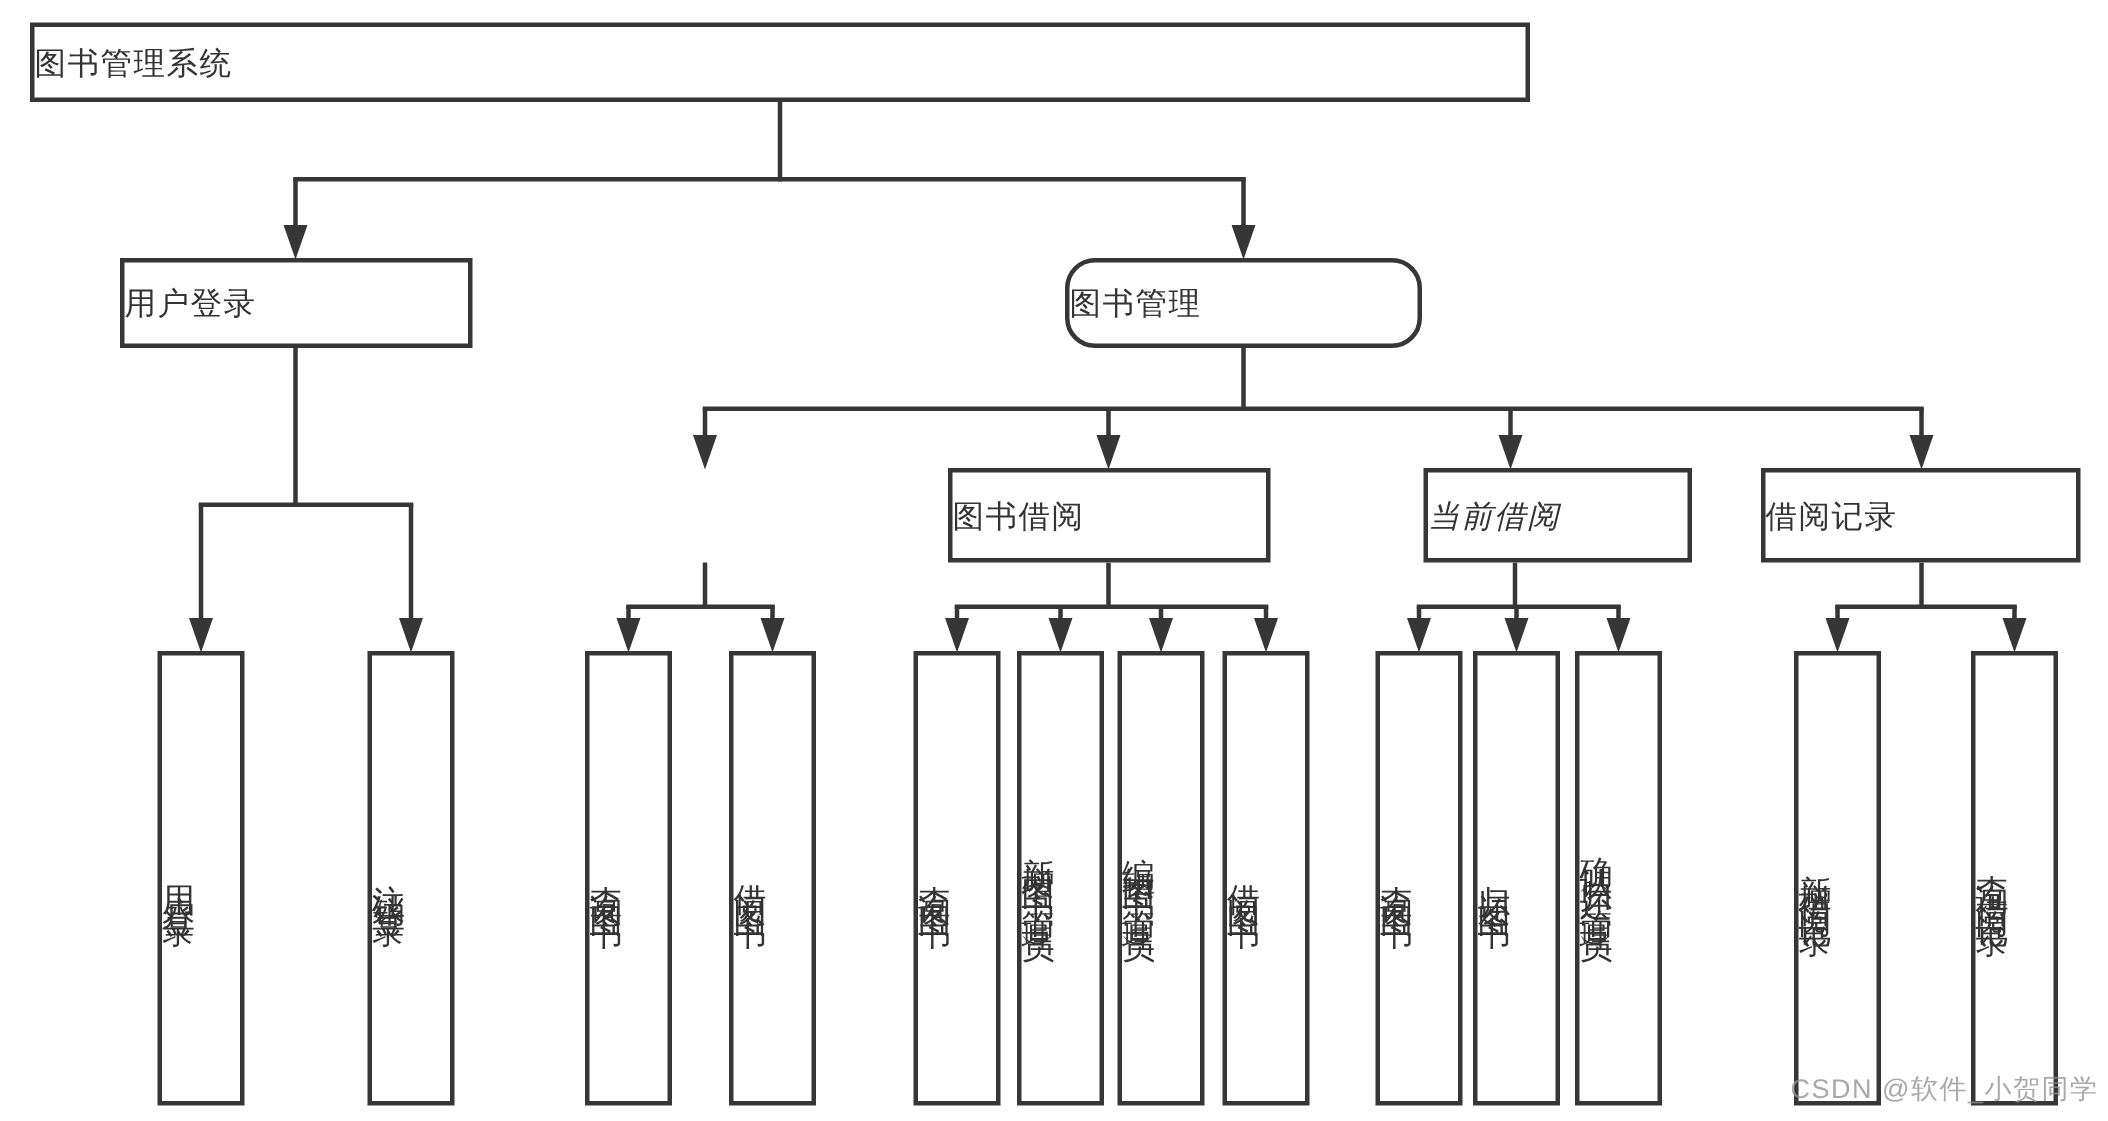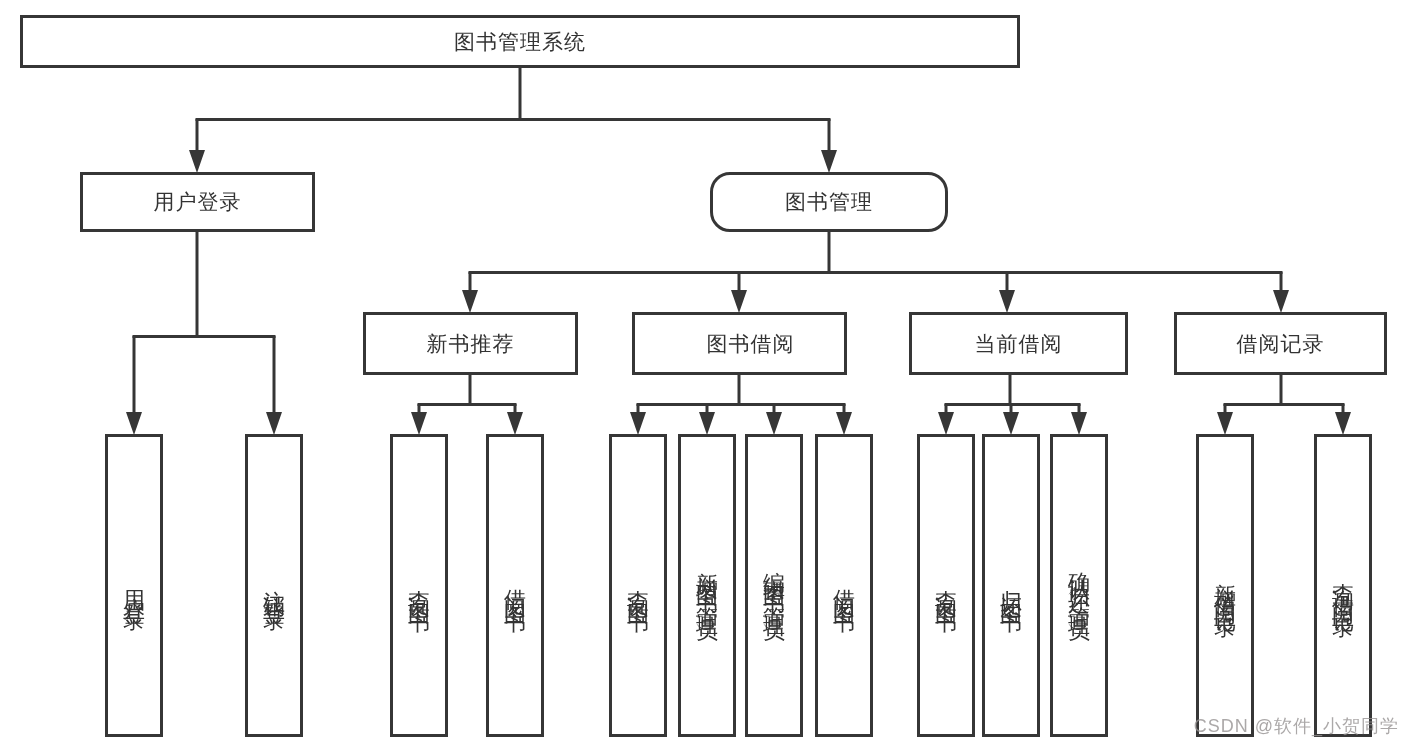--- a/index.html
+++ b/index.html
@@ -21,21 +21,21 @@
     top: 0;
     pointer-events: none;
   }
   .node {
     position: absolute;
     box-sizing: border-box;
     background: #ffffff;
     border: 3px solid #363636;
     display: flex;
     align-items: center;
-    justify-content: center;
+    justify-content: flex-start;
     color: #333333;
     z-index: 2;
   }
   .node .h-label {
     font-size: 21px;
     letter-spacing: 1px;
     white-space: nowrap;
   }
   .leaf .v-label {
     writing-mode: vertical-rl;
@@ -45,22 +45,22 @@
     line-height: 1;
     color: #333333;
   }
   
   .n-root  { left: 20px;   top: 15px;  width: 1000px; height: 53px; }
   
   .n-l2a   { left: 80px;   top: 172px; width: 235px;  height: 60px; }
   .n-l2b   { left: 710px;  top: 172px; width: 238px;  height: 60px; border-radius: 20px; }
   
   .n-l3a   { left: 363px;  top: 312px; width: 215px;  height: 63px; }
-  .n-l3b   { left: 632px;  top: 312px; width: 215px;  height: 63px; padding-left: 22px; }
-  .n-l3c   { left: 909px;  top: 312px; width: 219px;  height: 63px; }
+  .n-l3b   { left: 632px;  top: 312px; width: 215px;  height: 63px; }
+  .n-l3c   { left: 949px;  top: 312px; width: 179px;  height: 63px; font-style: italic; }
   .n-l3d   { left: 1174px; top: 312px; width: 213px;  height: 63px; }
   
   .leaf    { top: 434px; width: 58px; height: 303px; }
   .n-lf01  { left: 105px; }
   .n-lf02  { left: 245px; }
   .n-lf03  { left: 390px; }
   .n-lf04  { left: 486px; }
   .n-lf05  { left: 609px; }
   .n-lf06  { left: 678px; }
   .n-lf07  { left: 745px; }
@@ -163,23 +163,20 @@
     <span class="h-label">图书管理系统</span>
   </div>
 
   <div class="node n-l2a">
     <span class="h-label">用户登录</span>
   </div>
   <div class="node n-l2b">
     <span class="h-label">图书管理</span>
   </div>
 
-  <div class="node n-l3a">
-    <span class="h-label">新书推荐</span>
-  </div>
   <div class="node n-l3b">
     <span class="h-label">图书借阅</span>
   </div>
   <div class="node n-l3c">
     <span class="h-label">当前借阅</span>
   </div>
   <div class="node n-l3d">
     <span class="h-label">借阅记录</span>
   </div>
 

